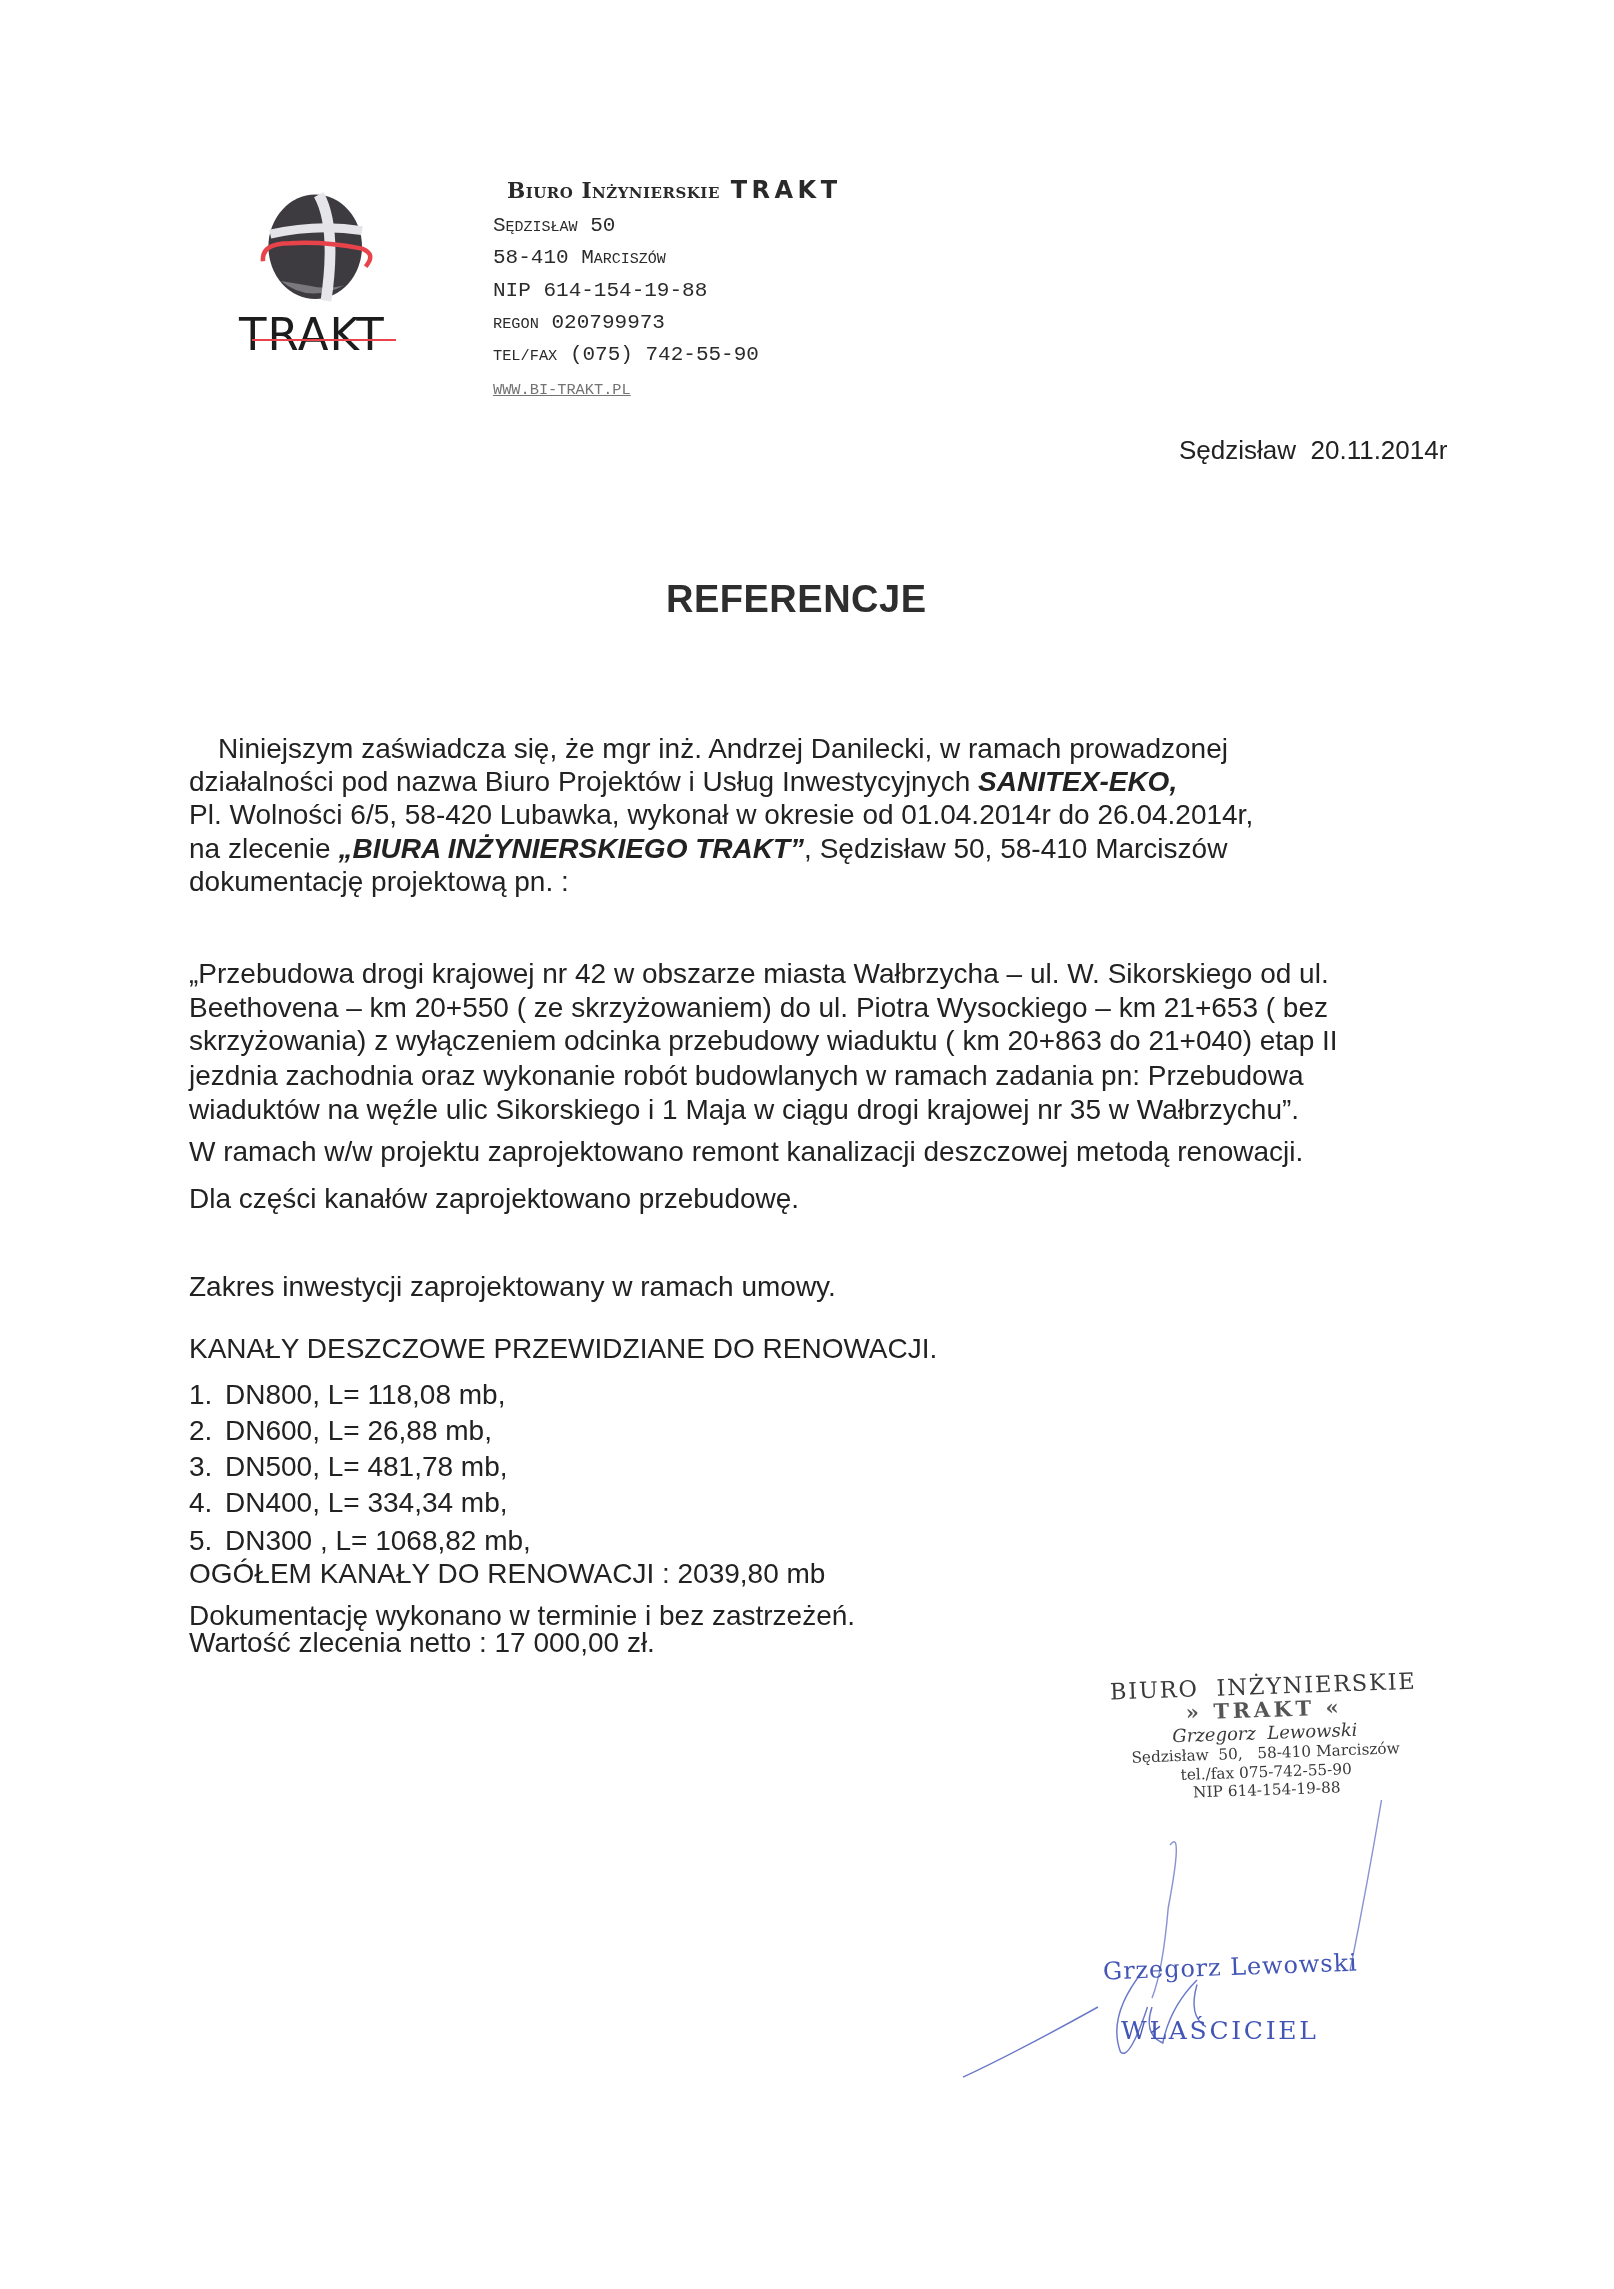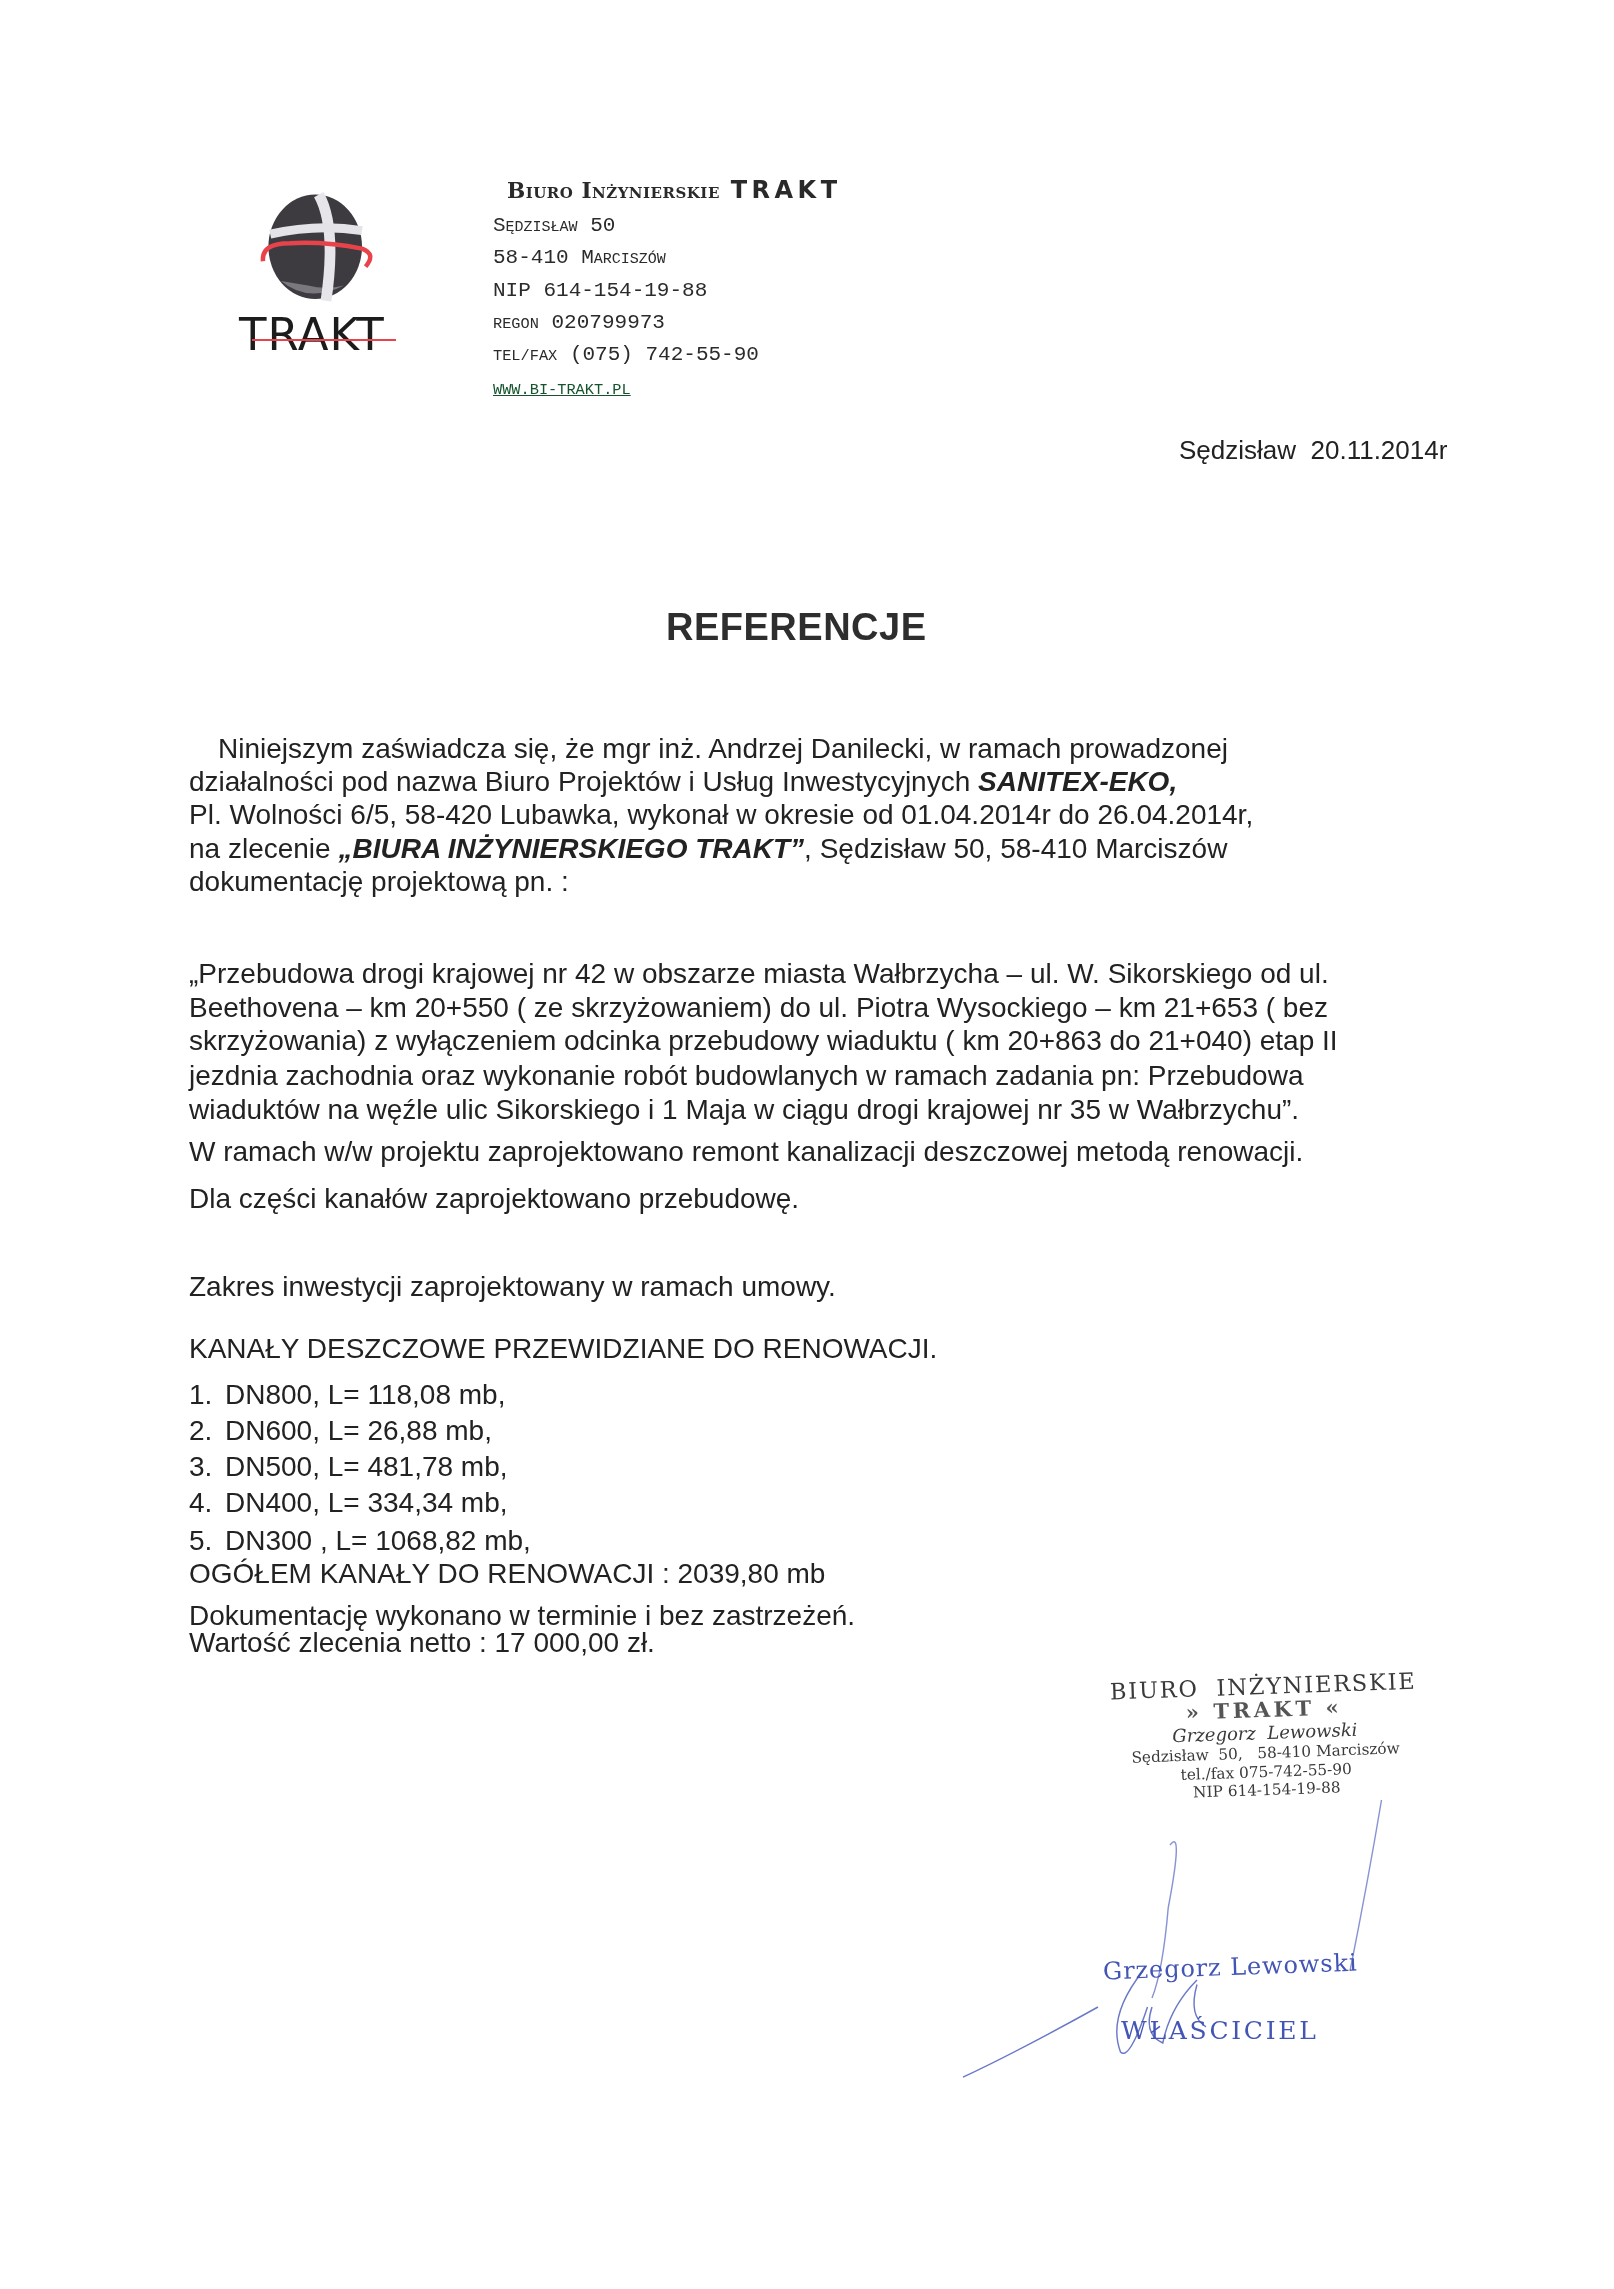--- a/index.html
+++ b/index.html
@@ -3,24 +3,24 @@
 <meta charset="utf-8">
 <style>
   html, body { margin:0; padding:0; }
   body { width:1615px; height:2290px; background:#ffffff; position:relative; overflow:hidden;
          font-family:"Liberation Sans", sans-serif; color:#1e1e1e; }
   .abs { position:absolute; white-space:nowrap; }
   .hdr { font-family:Liberation Mono, monospace; color:#2b2b2b; font-size:21px; left:493px; line-height:32px; }
   .hdr .sc { font-size:15.3px; }
   .hdr-title { font-family:"DejaVu Serif", serif; font-weight:bold; font-size:21.6px; letter-spacing:0.5px; color:#2a2a2a; top:176px; left:507px; }
   .hdr-title .big { font-family:"DejaVu Sans", sans-serif; font-size:24px; letter-spacing:4.5px; margin-left:10.8px; }
-  .hdr-url { color:#14532d; text-decoration:underline; font-size:15.3px; }
+  .hdr-url { color:#737373; text-decoration:underline; font-size:15.3px; }
   .body-text { font-size:28px; line-height:33px; left:189px; color:#222; }
   .bold { font-weight:bold;font-style:italic; }
-  .title { font-size:38px; font-weight:bold; color:#2e2e2e; left:666px; top:578px; letter-spacing:0.5px;margin-top:28px; }
+  .title { font-size:38px; font-weight:bold; color:#2e2e2e; left:666px; top:578px; letter-spacing:0.5px; }
   .stamp { font-family:"DejaVu Serif", serif; color:#3a3a3a; text-align:center; }
   .sig { font-family:"DejaVu Serif", serif; color:#4355b5; }
   .logo-text { font-family:"DejaVu Sans", sans-serif; font-weight:normal; font-size:45px; color:#1c1c1c; letter-spacing:0.9px; }
 </style>
 </head>
 <body>
 
 <div>
   <svg class="abs" style="left:254px;top:191px;" width="126" height="117" viewBox="0 0 140 130">
     <ellipse cx="68" cy="62" rx="52" ry="58" fill="#3d3b40"></ellipse>

